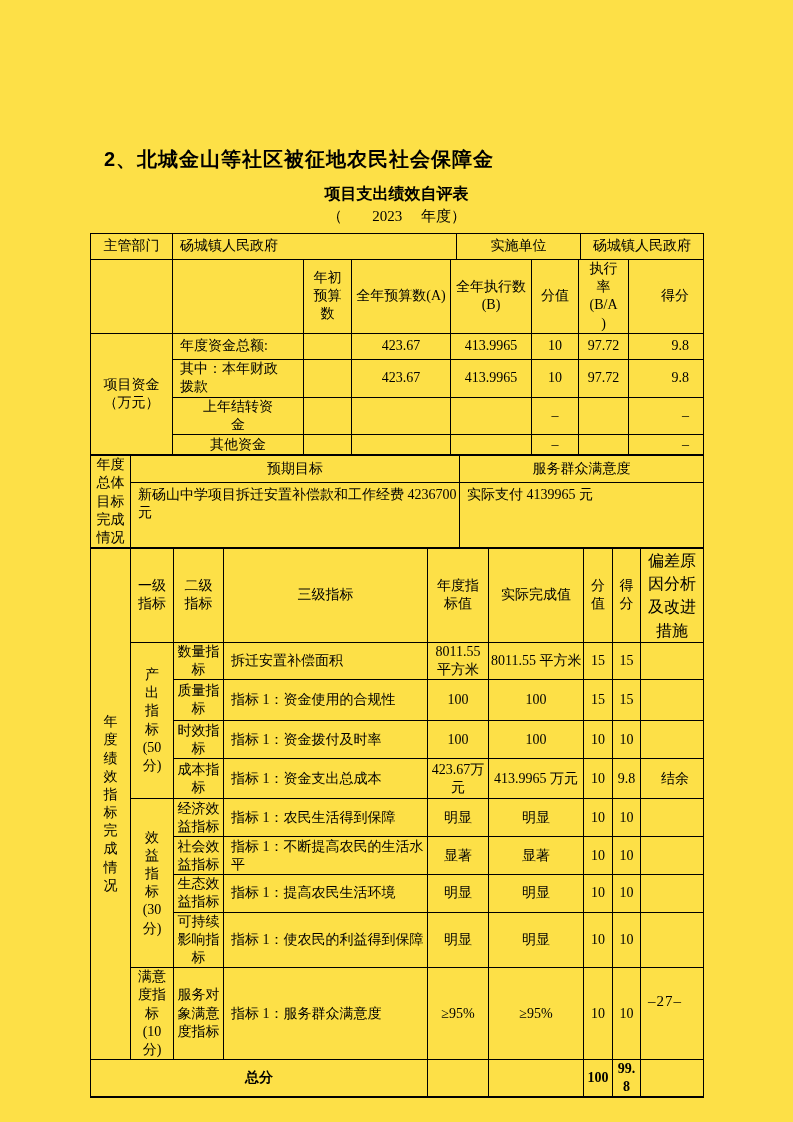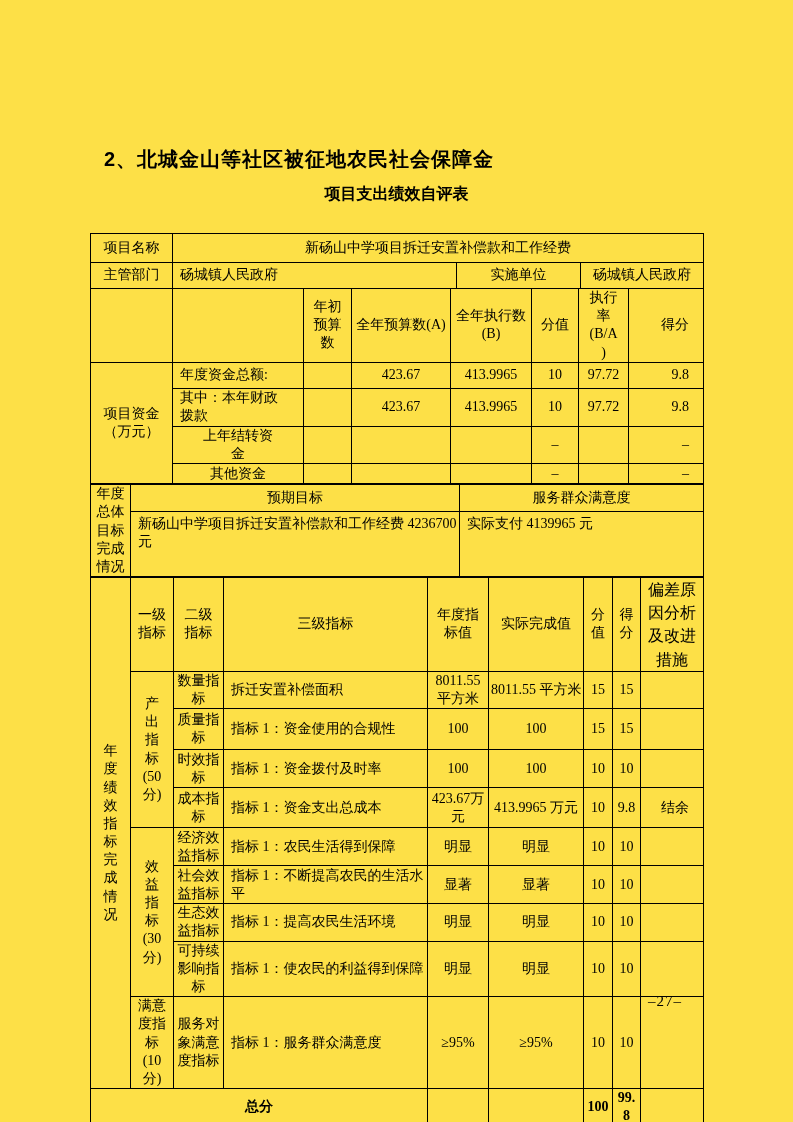--- a/index.html
+++ b/index.html
@@ -28,35 +28,32 @@
   .nw{white-space:nowrap;word-break:keep-all;}
   .small{font-size:16px;padding:0 1px;line-height:1.45;}
 </style>
 </head>
 <body>
 
 <div class="page">
 
   <div class="h1">2、北城金山等社区被征地农民社会保障金</div>
   <div class="h2">项目支出绩效自评表</div>
+  <div class="yearline">（　　2023　 年度）</div>
 
   <div class="tables">
 
     <table class="t1">
       <colgroup>
           <col style="width:82px">
           <col style="width:284px">
           <col style="width:124px">
           <col style="width:123px">
         </colgroup>
       <tbody>
-          <tr style="height:29px">
-        <td>项目名称</td>
-        <td colspan="3">新砀山中学项目拆迁安置补偿款和工作经费</td>
-      </tr>
       <tr style="height:26px">
         <td>主管部门</td>
         <td class="tl">砀城镇人民政府</td>
         <td>实施单位</td>
         <td>砀城镇人民政府</td>
       </tr>
     </tbody>
       </table>
 
     <table class="tb" style="margin-top:-1px">

